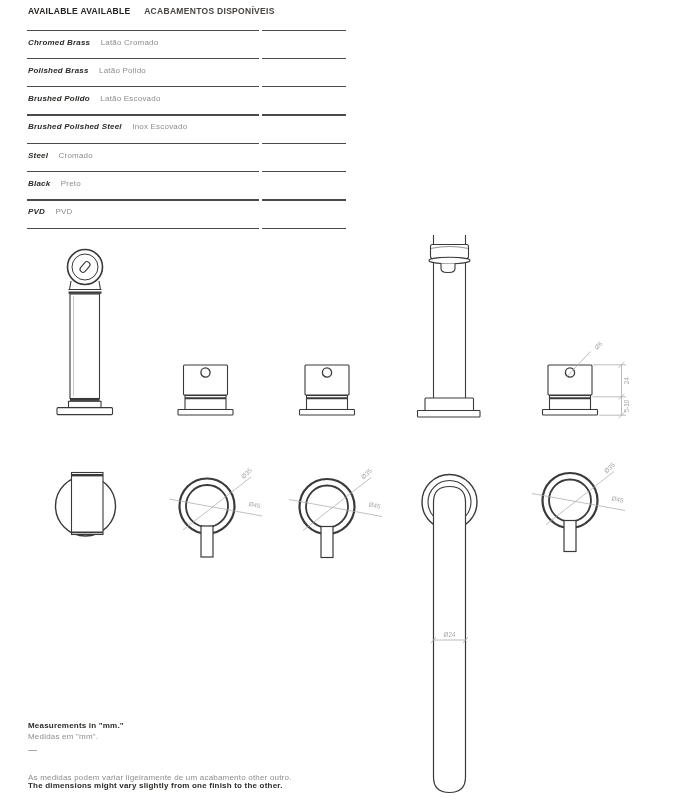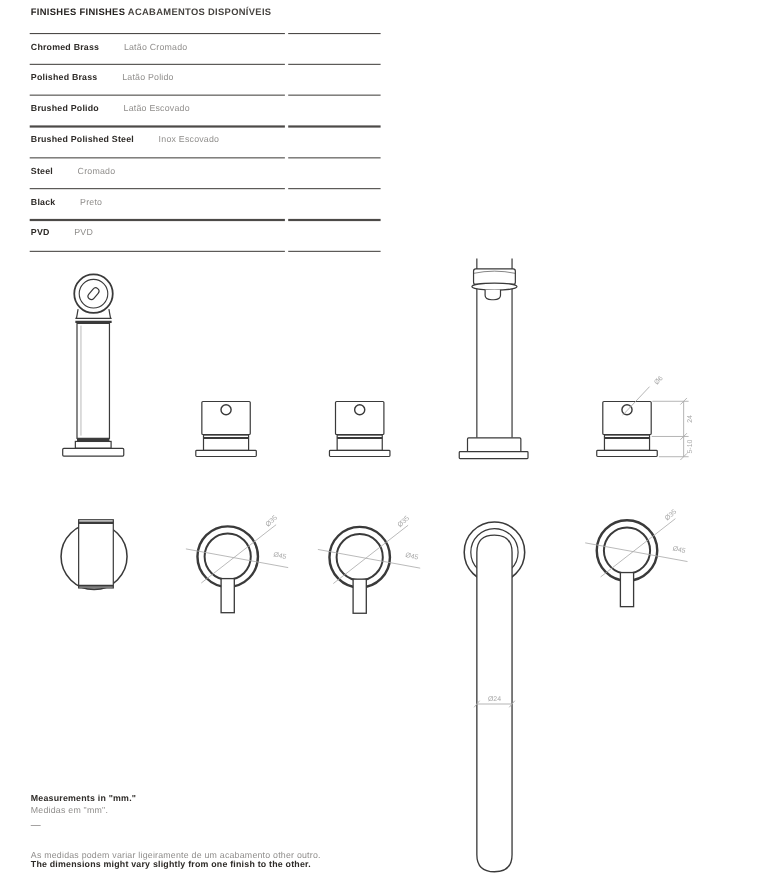--- a/index.html
+++ b/index.html
@@ -4,41 +4,41 @@
 <style>
   html,body{margin:0;padding:0;}
   body{
     width:696px;height:800px;background:#ffffff;position:relative;overflow:hidden;
     font-family:"Liberation Sans", sans-serif;color:#2e2b28;
   }
   .abs{position:absolute;}
   
   .page-title{left:28px;top:6px;font-size:8.5px;font-weight:bold;letter-spacing:.3px;white-space:nowrap;}
   .page-title .t-en{color:#262321;}
-  .page-title .t-pt{color:#474441;margin-left:0;}
+  .page-title .t-pt{color:#474441;margin-left:11px;}
   
   .hairline{position:absolute;height:1.3px;background:#4c4a48;}
   .hl-left{left:27px;width:232px;}
   .hl-right{left:261.5px;width:84px;}
   .finish-row{position:absolute;left:28px;font-size:8px;letter-spacing:.2px;white-space:nowrap;line-height:9px;}
-  .f-en{font-weight:bold;color:#2e2b28;}
-  .f-pt{font-weight:normal;color:#8f8d8b;margin-left:20px;}
+  .f-en{font-weight:bold;color:#2e2b28;font-style:italic;}
+  .f-pt{font-weight:normal;color:#8f8d8b;margin-left:8px;}
   
   .drawing-layer{position:absolute;left:0;top:235px;width:696px;height:565px;}
   
   .note{position:absolute;left:28px;font-size:8px;letter-spacing:.2px;white-space:nowrap;line-height:9.5px;}
   .n-bold{font-weight:bold;color:#2e2b28;}
   .n-gray{color:#8f8d8b;}
   .n-dash{color:#7c7a78;font-size:9px;}
 </style>
 </head>
 <body>
 
 <div class="abs page-title">
-  <span class="t-en">FINISHES FINISHES</span>
+  <span class="t-en">AVAILABLE AVAILABLE</span>
   <span class="t-pt">ACABAMENTOS DISPONÍVEIS</span>
 </div>
 
 <div>
   <div class="hairline hl-left" style="top:29.5px"></div>
     <div class="hairline hl-right" style="top:29.5px"></div>
   <div class="hairline hl-left" style="top:57.8px"></div>
     <div class="hairline hl-right" style="top:57.8px"></div>
   <div class="hairline hl-left" style="top:86.1px"></div>
     <div class="hairline hl-right" style="top:86.1px"></div>

